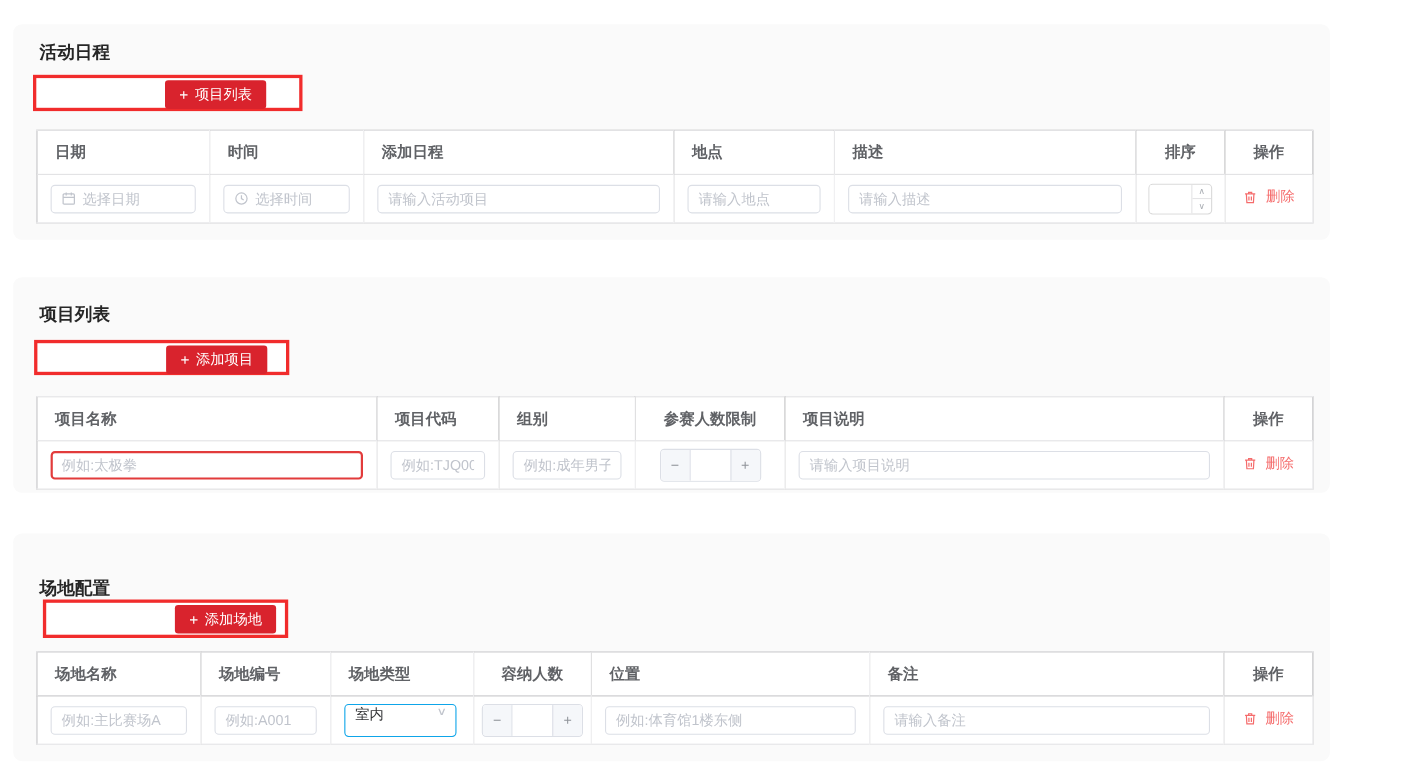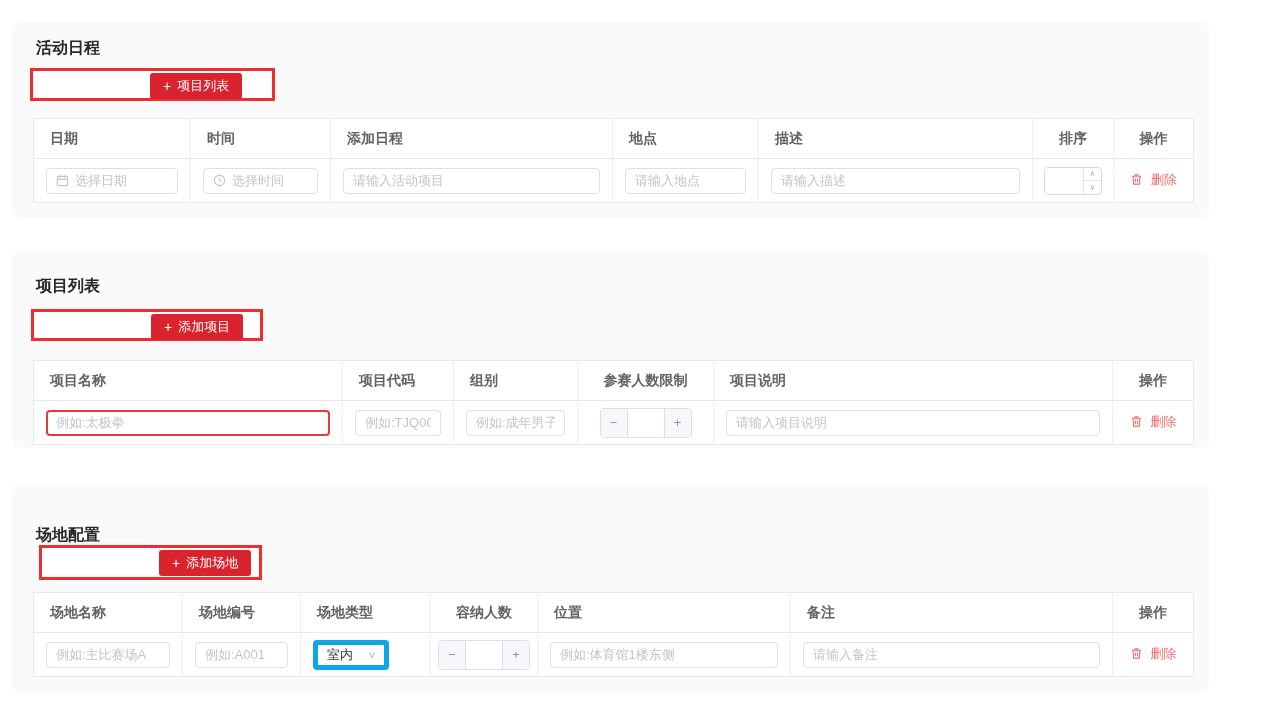--- a/index.html
+++ b/index.html
@@ -59,22 +59,22 @@
   .stepper input { flex:1; min-width:0; border:none; outline:none; font-size:13px; text-align:center; }
 
   .spin { display:inline-flex; width:58px; height:28px; border:1px solid #d9d9d9;
     border-radius:4px; background:#fff; overflow:hidden; vertical-align:middle; }
   .spin input { flex:1; min-width:0; border:none; outline:none; font-size:13px; padding-left:6px; }
   .spin .ctrls { width:18px; flex:0 0 18px; border-left:1px solid #e4e4e6; display:flex; flex-direction:column; }
   .spin .ctrls span { flex:1; display:flex; align-items:center; justify-content:center;
     font-size:8px; color:#a9adb3; cursor:pointer; user-select:none; }
   .spin .ctrls span:first-child { border-bottom:1px solid #e4e4e6; }
 
-  .sel { display:flex; align-items:center; justify-content:space-between; width:76px; height:30px;
-    border:5px solid #0ea5e9; border-radius:4px; background:#fff; padding:0 9px; cursor:pointer; }
+  .sel { display:flex; align-items:flex-start; justify-content:space-between; width:102px; height:30px;
+    border:1px solid #0ea5e9; border-radius:4px; background:#fff; padding:0 9px; cursor:pointer; }
   .sel .val { font-size:13px; color:#303133; }
   .sel .arrow { font-size:10px; color:#c0c4cc; transform:scaleX(1.3); }
 
   .del { display:inline-flex; align-items:center; gap:8px; border:none; background:none;
     color:#f56c6c; font-size:13px; cursor:pointer; font-family:inherit; }
 </style>
 </head>
 <body>
 
 <div class="page">

